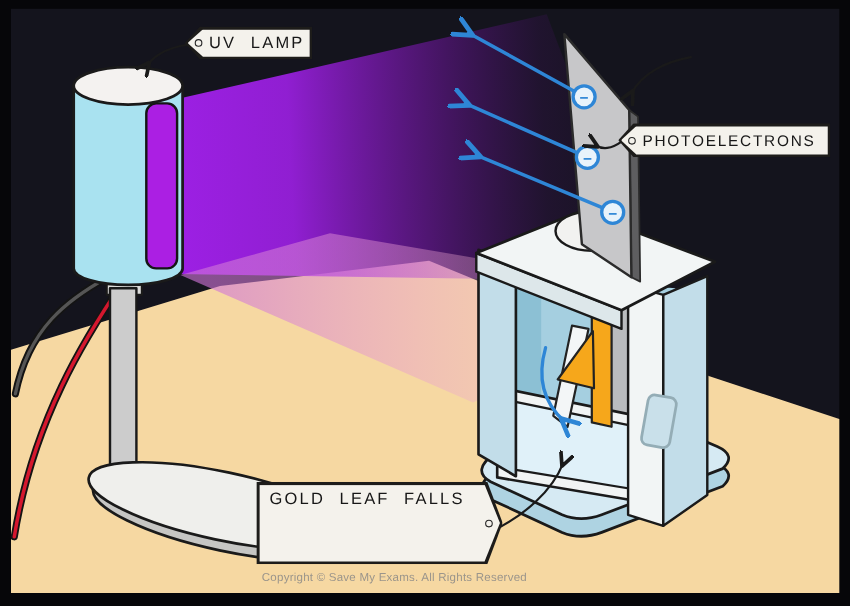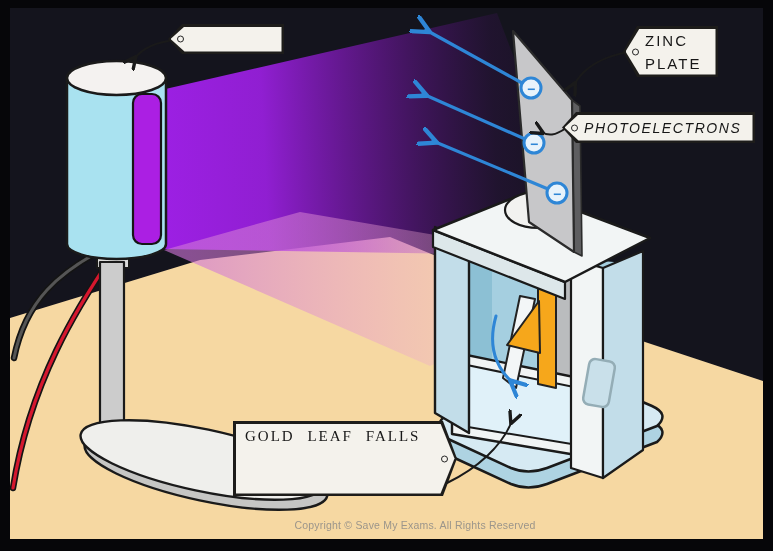--- a/index.html
+++ b/index.html
@@ -15,23 +15,23 @@
   .hole{position:absolute;width:5px;height:5px;border:1.7px solid #252525;border-radius:50%;
         background:#f4f2ec;top:50%;transform:translateY(-50%);z-index:3;}
   .tag-left .hole{left:9px;}
   .tag-right .hole{right:9px;}
   .txt{position:relative;display:block;color:#171717;font-size:15px;letter-spacing:2px;
        word-spacing:7px;line-height:23px;white-space:nowrap;z-index:2;}
   .tag-left .txt{padding-left:22px;}
   .tag-right .txt{padding-left:12px;}
   .tag-uv .txt{padding-top:4px;}
   .tag-zinc .txt-first{padding-top:3px;}
-  .tag-photo .txt{padding-top:5px;font-size:14px;letter-spacing:1.6px;font-style:italic;}
+  .tag-photo .txt{padding-top:5px;font-size:14px;letter-spacing:1.6px;}
   .tag-gold .txt-first{padding-top:4px;}
-  .copyright{position:absolute;left:238px;top:519px;width:354px;text-align:center;
+  .copyright{position:absolute;left:238px;top:519px;width:354px;text-align:left;
              font-size:10.5px;letter-spacing:.2px;color:#9b958b;}
 </style>
 </head>
 <body>
 
 <div class="stage">
 
 <svg width="773" height="551" viewBox="0 0 773 551">
   <defs>
     <linearGradient id="beamGrad" gradientUnits="userSpaceOnUse" x1="160" y1="170" x2="580" y2="150">
@@ -132,40 +132,33 @@
   <path d="M 628 52 C 606 56, 584 66, 574 85" fill="none" stroke="#1a1a1a" stroke-width="2" marker-end="url(#mblack)"></path>
   <path d="M 566 128 C 555 136, 548 136, 541 132" fill="none" stroke="#1a1a1a" stroke-width="2" marker-end="url(#mblack)"></path>
   <path d="M 447 483 C 478 468, 502 446, 512 421" fill="none" stroke="#1a1a1a" stroke-width="2" marker-end="url(#mblack)"></path>
 </svg>
 
 <div class="tag tag-left tag-uv" style="left:168px;top:24px;width:116px;height:30px;">
   <div class="shape">
         <div class="face"></div>
       </div>
   <span class="hole"></span>
+  <span class="txt">UV LAMP</span>
 </div>
 
-<div class="tag tag-left tag-zinc" style="left:623px;top:26px;width:95px;height:51px;">
-  <div class="shape">
-        <div class="face"></div>
-      </div>
-  <span class="hole"></span>
-  <span class="txt txt-first">ZINC</span>
-  <span class="txt">PLATE</span>
-</div>
 
 <div class="tag tag-left tag-photo" style="left:562px;top:112px;width:193px;height:31px;">
   <div class="shape">
         <div class="face"></div>
       </div>
   <span class="hole"></span>
   <span class="txt">PHOTOELECTRONS</span>
 </div>
 
-<div class="tag tag-right tag-gold" style="left:233px;top:421px;width:224px;height:75px;font-family:Liberation Serif, serif;">
+<div class="tag tag-right tag-gold" style="left:233px;top:438px;width:224px;height:75px;">
   <div class="shape">
         <div class="face"></div>
       </div>
   <span class="hole"></span>
   <span class="txt txt-first">GOLD LEAF FALLS</span>
 </div>
 
 <div class="copyright">Copyright © Save My Exams. All Rights Reserved</div>
 
 </div>

